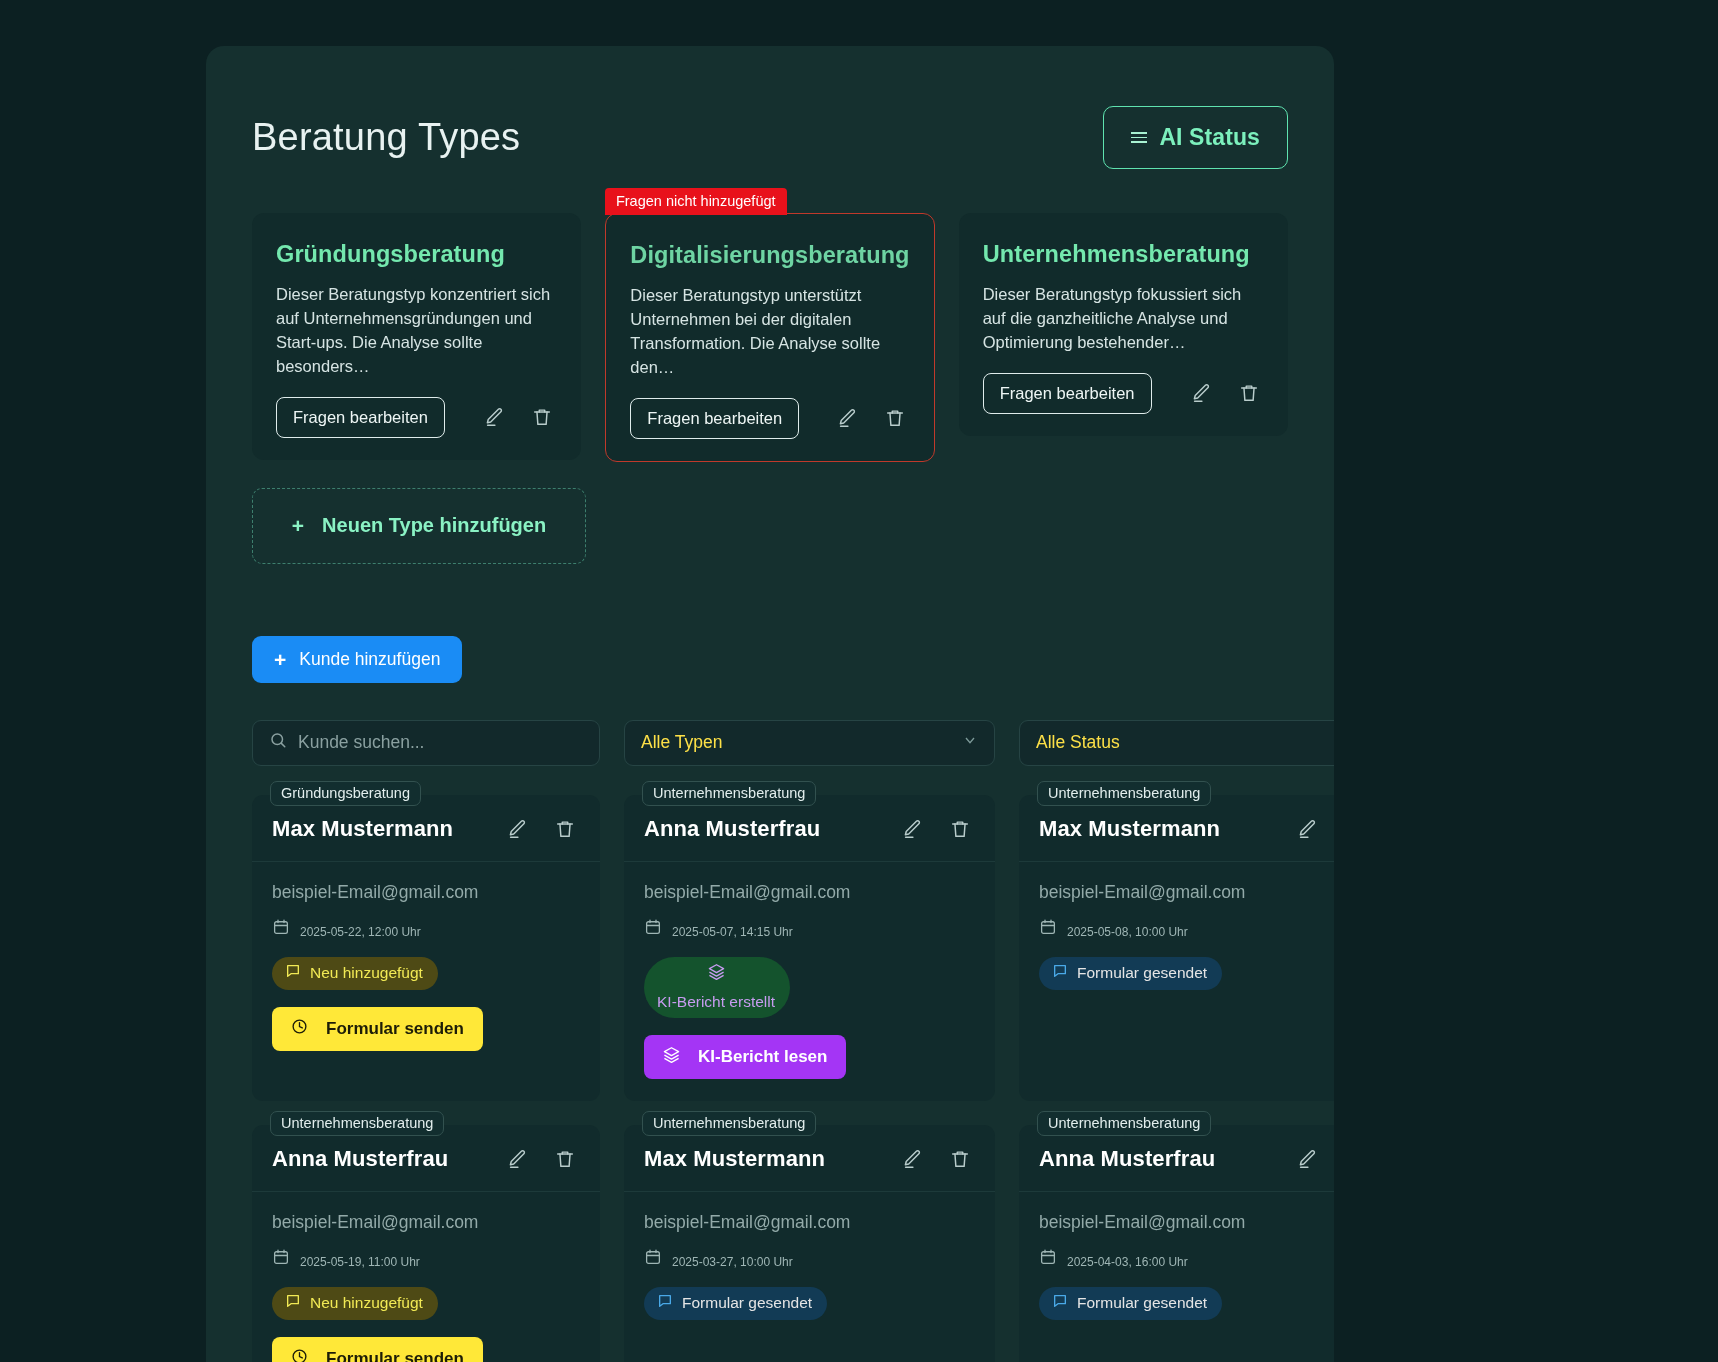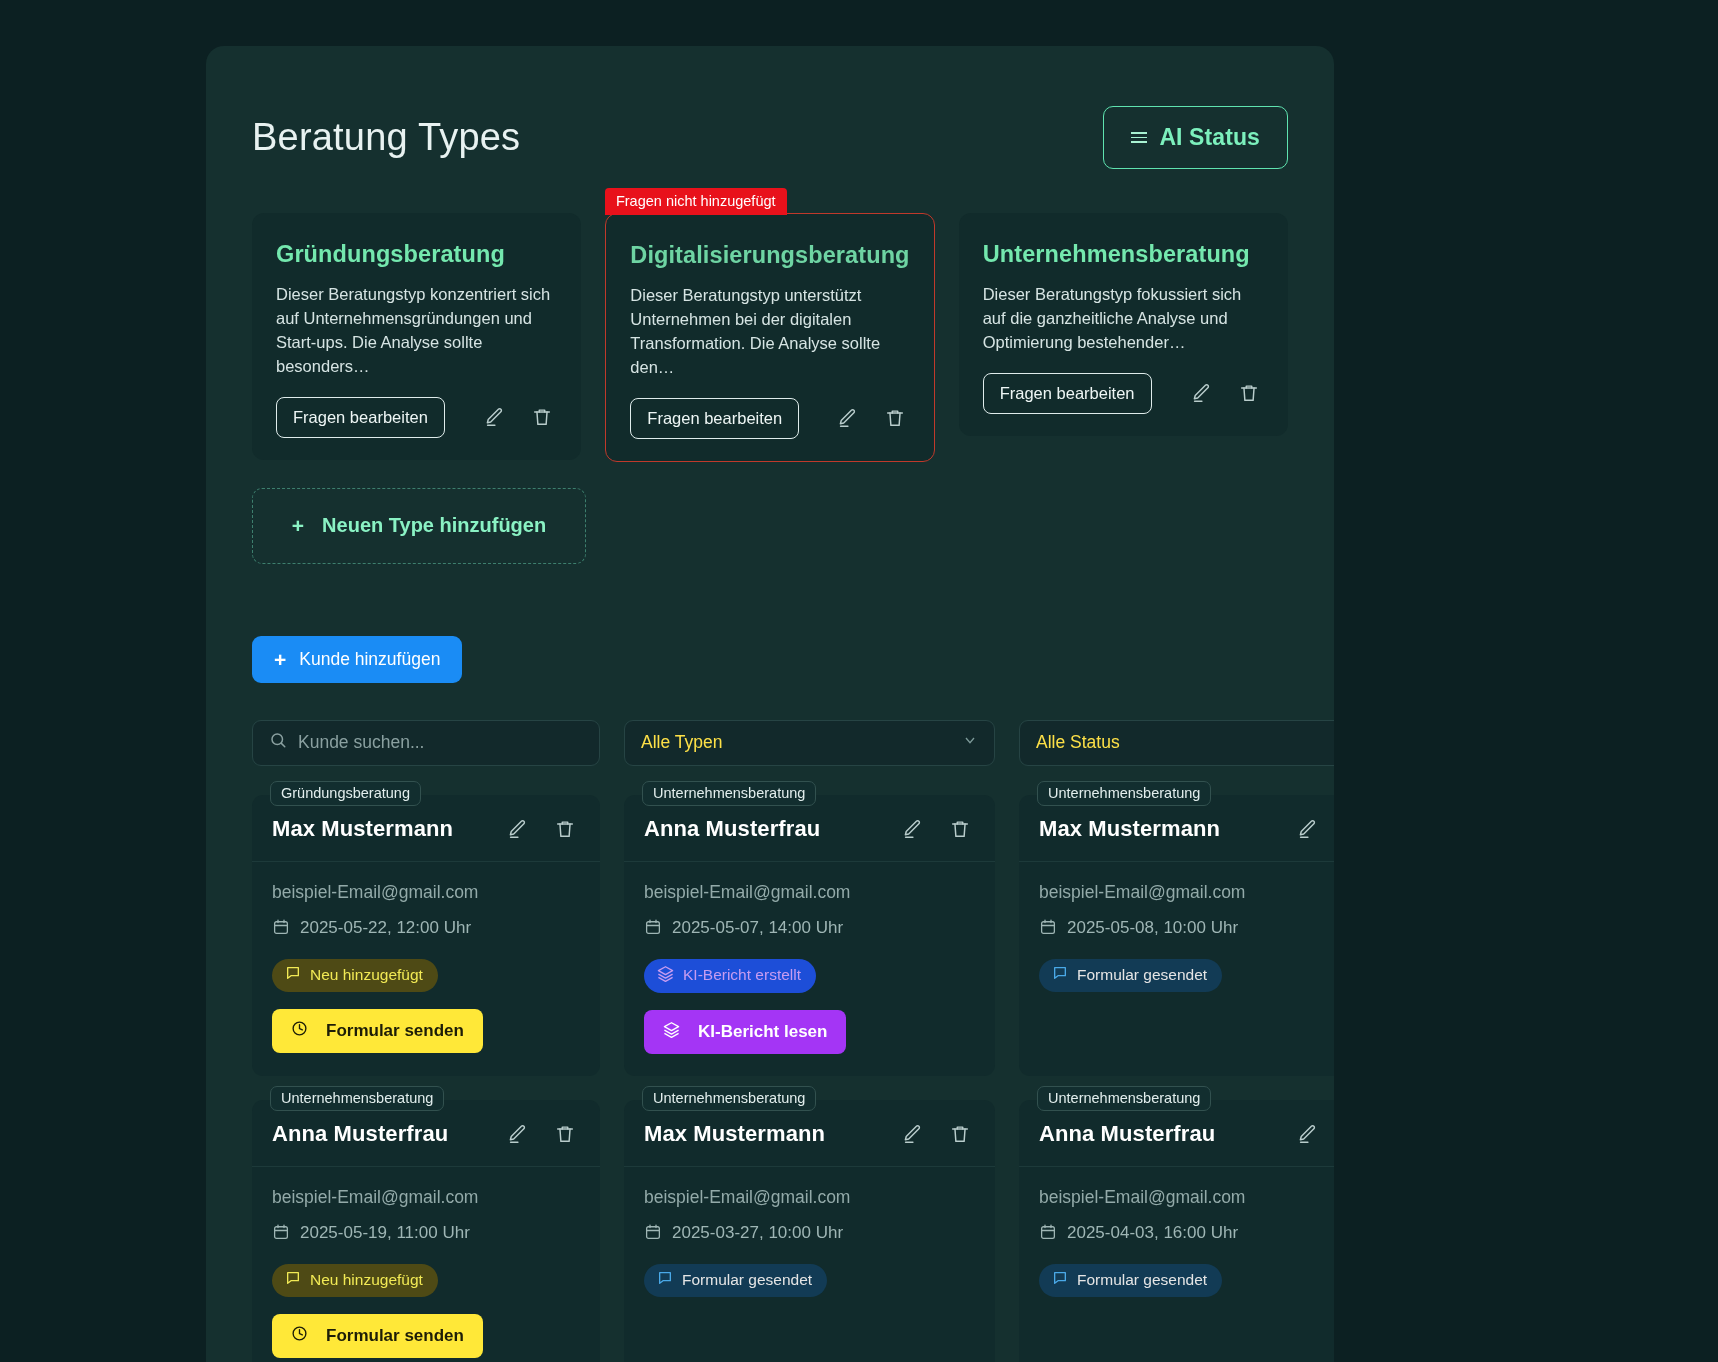--- a/index.html
+++ b/index.html
@@ -172,31 +172,31 @@
     padding: 3px 10px 4px 10px;
     white-space: nowrap;
   }
   .cust-name {
     font-size: 22px; font-weight: 700; color: #ffffff; flex: 1;
     letter-spacing: .1px;
   }
   .cust-body { padding: 20px 20px 22px 20px; }
   .cust-email { font-size: 17.5px; color: #93aaa9; margin-bottom: 15px; }
   .cust-date {
-    display: flex; align-items: flex-start; gap: 10px;
-    font-size: 17px; color: #9fb6b5; margin-bottom: 18px;
+    display: flex; align-items: flex-end; gap: 10px;
+    font-size: 12px; color: #9fb6b5; margin-bottom: 18px;
   }
   .status-badge {
     display: inline-flex; align-items: center; gap: 9px;
     border-radius: 999px;
     padding: 6px 15px 7px 13px;
     font-size: 15.5px;
   }
   .status-new { background: #4e4a15; color: #f2ea55; }
-  .status-ai  { background: #1d4ed8; color: #c79cf0; }
+  .status-ai  { background: #14532d; color: #c79cf0; flex-direction: column; }
   .status-sent{ background: #123b55; color: #e5e5e5; }
   .action-btn {
     margin-top: 17px;
     display: inline-flex; align-items: center; gap: 18px;
     border: 0; border-radius: 8px;
     font-size: 17px; font-weight: 700;
     padding: 11px 19px;
     cursor: pointer;
     font-family: inherit;
   }
@@ -389,21 +389,21 @@
               </svg>
             </button>
           </div>
           <div class="cust-body"><div class="cust-email">beispiel-Email@gmail.com</div><div class="cust-date">
               <span><svg width="18" height="18" viewBox="0 0 24 24" fill="none" stroke="#9fb6b5" stroke-width="1.7" stroke-linecap="round">
                   <rect x="3.5" y="5" width="17" height="15.5" rx="2.5"></rect>
                   <line x1="3.5" y1="10" x2="20.5" y2="10"></line>
                   <line x1="8" y1="2.8" x2="8" y2="6"></line>
                   <line x1="16" y1="2.8" x2="16" y2="6"></line>
                 </svg></span>
-              <span>2025-05-07, 14:00 Uhr</span>
+              <span>2025-05-07, 14:15 Uhr</span>
             </div><div><span class="status-badge status-ai">
                 <span><svg width="17" height="17" viewBox="0 0 24 24" fill="none" stroke="#c79cf0" stroke-width="1.9" stroke-linejoin="round">
                     <polygon points="12 2.5 22 8 12 13.5 2 8"></polygon>
                     <polyline points="2 13 12 18.5 22 13"></polyline>
                     <polyline points="2 17.5 12 23 22 17.5"></polyline>
                   </svg></span>
                 <span>KI-Bericht erstellt</span>
               </span></div><button class="action-btn btn-purple">
               <span><svg width="17" height="17" viewBox="0 0 24 24" fill="none" stroke="#ffffff" stroke-width="1.9" stroke-linejoin="round">
                   <polygon points="12 2.5 22 8 12 13.5 2 8"></polygon>

